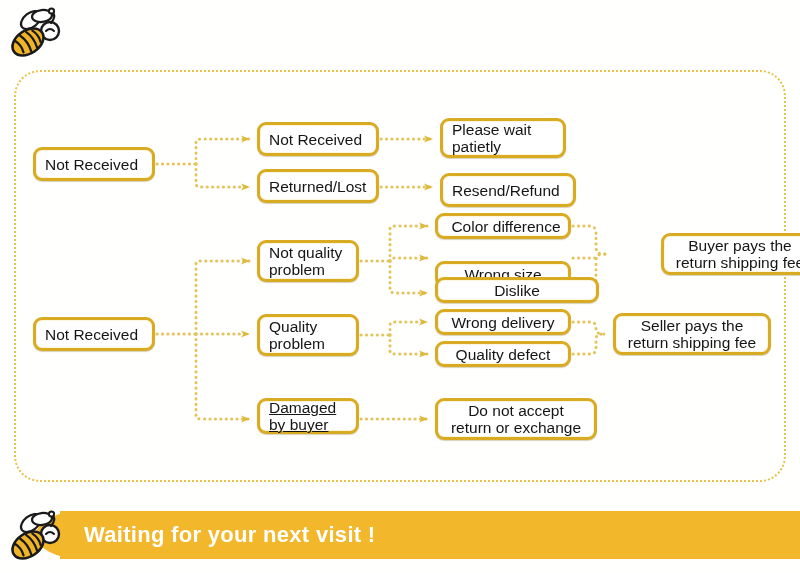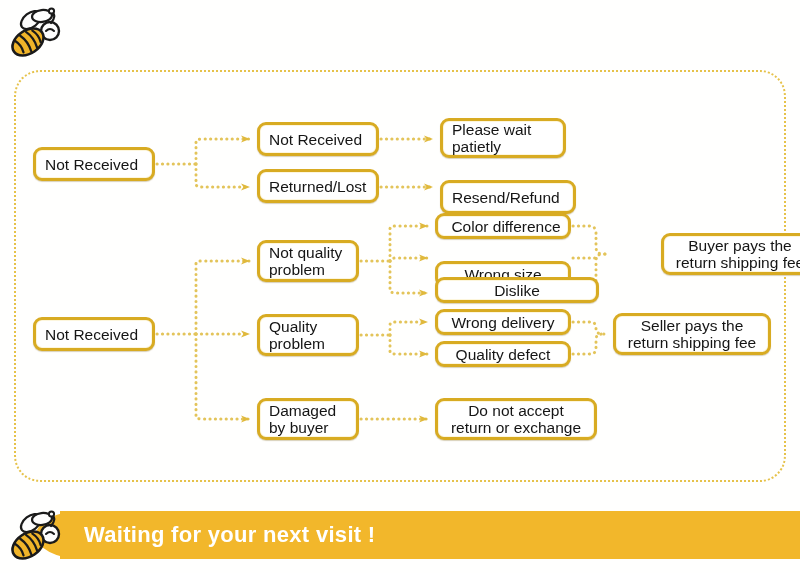--- a/index.html
+++ b/index.html
@@ -194,31 +194,31 @@
       <path d="M573 322 H589 Q596 322 596 327 V329 Q596 334 603 334 H605"></path>
       <path d="M573 354 H589 Q596 354 596 349 V339 Q596 334 603 334 H605"></path>
     </g>
   </svg>
 
 <div class="node left-align" style="left: 33px; top: 147px; width: 122px; height: 34px;">Not Received</div>
     <div class="node left-align" style="left: 257px; top: 122px; width: 122px; height: 34px;">Not Received</div>
     <div class="node left-align" style="left: 257px; top: 169px; width: 122px; height: 34px;">Returned/Lost</div>
     <div class="node left-align" style="left: 440px; top: 118px; width: 126px; height: 40px;">Please wait
 patietly</div>
-    <div class="node left-align" style="left: 440px; top: 180px; width: 136px; height: 34px;">Resend/Refund</div>
+    <div class="node left-align" style="left: 440px; top: 173px; width: 136px; height: 34px;">Resend/Refund</div>
     <div class="node left-align" style="left: 257px; top: 240px; width: 102px; height: 42px;">Not quality
 problem</div>
     <div class="node" style="left: 435px; top: 213px; width: 136px; height: 26px; padding-left: 12px;">Color difference</div>
     <div class="node" style="left: 435px; top: 261px; width: 136px; height: 26px;">Wrong size</div>
     <div class="node" style="left: 435px; top: 277px; width: 164px; height: 26px;">Dislike</div>
     <div class="node left-align" style="left: 257px; top: 314px; width: 102px; height: 42px;">Quality
 problem</div>
     <div class="node" style="left: 435px; top: 309px; width: 136px; height: 26px;">Wrong delivery</div>
     <div class="node" style="left: 435px; top: 341px; width: 136px; height: 26px;">Quality defect</div>
-    <div class="node left-align" style="left: 257px; top: 398px; width: 102px; height: 42px;">Damaged
+    <div class="node left-align" style="left: 257px; top: 398px; width: 102px; height: 36px; text-decoration: underline;">Damaged
 by buyer</div>
     <div class="node" style="left: 435px; top: 398px; width: 162px; height: 42px;">Do not accept
 return or exchange</div>
     <div class="node" style="left: 613px; top: 233px; width: 158px; height: 42px; margin-left: 48px;">Buyer pays the
 return shipping fee</div>
     <div class="node" style="left: 613px; top: 313px; width: 158px; height: 42px;">Seller pays the
 return shipping fee</div>
     <div class="node left-align" style="left: 33px; top: 317px; width: 122px; height: 34px;">Not Received</div>
     <div class="banner" style="top: 511px;">
       <div class="banner-bar"></div>

